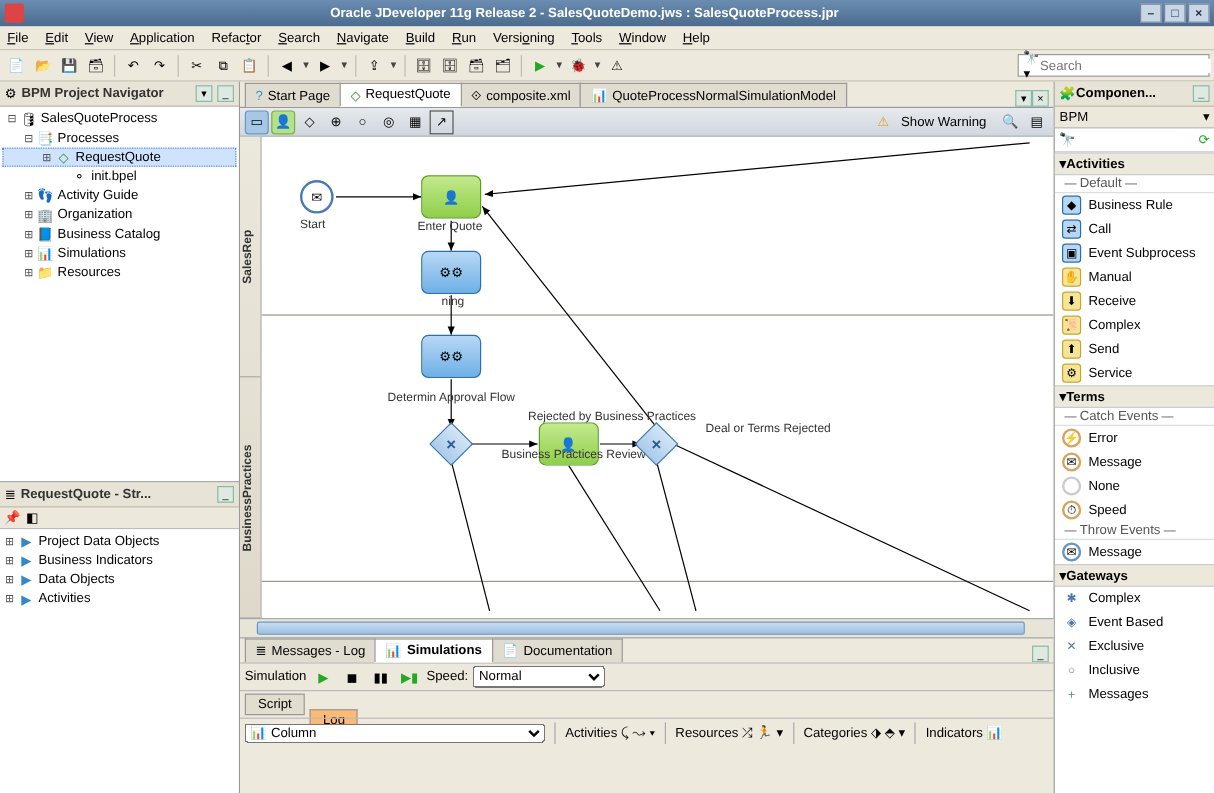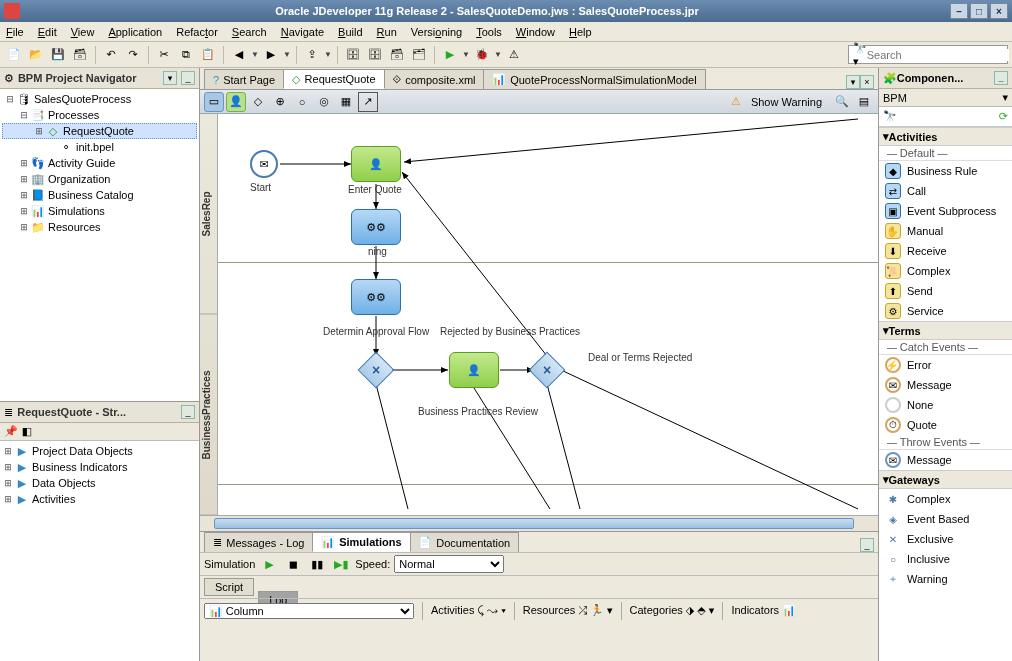--- a/index.html
+++ b/index.html
@@ -46,21 +46,21 @@
 .gateway span { transform: rotate(-45deg); font-weight: bold; color: #2a5d93; font-size: 14px; }
 .node-label { position: absolute; font-size: 10px; color: #333; white-space: nowrap; text-align: center; }
 .hscroll { height: 16px; background: #e8e5d8; border-top: 1px solid #aaa; position: relative; }
 .hscroll .thumb { position: absolute; left: 14px; top: 2px; height: 11px; width: 640px; background: linear-gradient(#c8dcf1,#9cc0e2); border: 1px solid #6a95c2; border-radius: 2px; }
 .bottom-panel { height: 130px; border-top: 1px solid #999; display: flex; flex-direction: column; background: #ede9dd; }
 .bottom-tabs { height: 20px; display: flex; align-items: flex-end; padding: 2px 4px 0; gap: 0; }
 .simrow { height: 24px; display: flex; align-items: center; padding: 0 4px; gap: 4px; border-top: 1px solid #bbb; border-bottom: 1px solid #bbb; background: #ece8db; }
 .simrow select, .simrow input { height: 18px; font-size: 11px; }
 .chartrow { height: 22px; display: flex; align-items: center; padding: 0 4px; gap: 4px; }
 .chart-tab { padding: 2px 10px; background: #e1ddcf; border: 1px solid #999; }
-.chart-tab.active { background: #a3a3a3; border-bottom: 1px solid #f5f2e7; margin-top: 25px; }
+.chart-tab.active { background: #fdba74; border-bottom: 1px solid #f5f2e7; margin-top: 25px; }
 .selrow { height: 24px; display: flex; align-items: center; padding: 0 4px; gap: 4px; border-top: 1px solid #bbb; }
 .right { width: 134px; border-left: 1px solid #999; display: flex; flex-direction: column; background: #fff; }
 .palette-header { height: 21px; background: #e7e3d6; border-bottom: 1px solid #b6b19e; display: flex; align-items: center; padding: 0 4px; font-weight: bold; }
 .palette-sub { height: 18px; background: #ece8db; border-bottom: 1px solid #bbb; padding: 0 4px; display: flex; align-items: center; }
 .palette-search { height: 20px; display: flex; align-items: center; padding: 0 4px; border-bottom: 1px solid #ccc; }
 .palette-section { padding: 2px 4px; background: #ece8db; border-top: 1px solid #ccc; border-bottom: 1px solid #ccc; font-weight: bold; display: flex; align-items: center; }
 .palette-sub2 { padding: 1px 8px; color: #555; font-size: 10px; border-bottom: 1px solid #ddd; }
 .pitem { display: flex; align-items: center; padding: 2px 6px; gap: 6px; }
 .pi { width: 16px; height: 16px; border-radius: 3px; display: flex; align-items: center; justify-content: center; font-size: 10px; }
 svg.conn { position: absolute; top: 0; left: 0; pointer-events: none; }
@@ -301,27 +301,27 @@
         <div class="node-label" style="left:150px;top:132px">ning</div>
 
         <div class="node task blue" style="left:133px;top:165px">⚙⚙</div>
         <div class="node-label" style="left:105px;top:212px">Determin Approval Flow</div>
 
         <div class="node gateway" style="left:145px;top:243px">
             <span>×</span>
           </div>
 
         <div class="node task green" style="left:231px;top:238px">👤</div>
-        <div class="node-label" style="left:200px;top:292px">Business Practices Review</div>
+        <div class="node-label" style="left:200px;top:260px">Business Practices Review</div>
 
         <div class="node gateway" style="left:316px;top:243px">
             <span>×</span>
           </div>
 
-        <div class="node-label" style="left:222px;top:212px">Rejected by Business Practices</div>
+        <div class="node-label" style="left:222px;top:228px">Rejected by Business Practices</div>
         <div class="node-label" style="left:370px;top:238px">Deal or Terms Rejected</div>
       </div>
     </div>
     <div class="hscroll">
         <div class="thumb"></div>
       </div>
 
     <div class="bottom-panel">
       <div class="bottom-tabs">
         <div class="tab">
@@ -346,21 +346,21 @@
         <div class="tbtn">▮▮</div>
         <div class="tbtn" style="color:#2a2">▶▮</div>
         <span>Speed:</span>
         <select style="width:110px"><option>Normal</option></select>
       </div>
       <div class="chartrow">
         <div class="chart-tab">Script</div>
         <div class="chart-tab active">Log</div>
       </div>
       <div class="selrow">
-        <select style="width:210px"><option>📊 Column</option></select>
+        <select style="width:250px"><option>📊 Column</option></select>
         <span style="border-left:1px solid #aaa;height:18px;margin:0 4px"></span>
         <span><span>Activities</span> ⤹ ↝ ▾</span>
         <span style="border-left:1px solid #aaa;height:18px;margin:0 4px"></span>
         <span><span>Resources</span> ⤮ 🏃 ▾</span>
         <span style="border-left:1px solid #aaa;height:18px;margin:0 4px"></span>
         <span><span>Categories</span> ⬗ ⬘ ▾</span>
         <span style="border-left:1px solid #aaa;height:18px;margin:0 4px"></span>
         <span><span>Indicators</span> 📊</span>
       </div>
     </div>
@@ -430,21 +430,21 @@
     <div class="pitem">
         <div class="pi" style="border:2px solid #d9a35b;border-radius:50%">✉</div>
         <span>Message</span>
       </div>
     <div class="pitem">
         <div class="pi" style="border:2px solid #ccc;border-radius:50%"></div>
         <span>None</span>
       </div>
     <div class="pitem">
         <div class="pi" style="border:2px solid #d9a35b;border-radius:50%">⏱</div>
-        <span>Quote</span>
+        <span>Speed</span>
       </div>
     <div class="palette-sub2">— <span>Throw Events</span> —</div>
     <div class="pitem">
         <div class="pi" style="border:2px solid #6a95c2;border-radius:50%">✉</div>
         <span>Message</span>
       </div>
 
     <div class="palette-section">
         <span>▾ </span>
         <span>Gateways</span>
@@ -460,16 +460,16 @@
     <div class="pitem">
         <div class="pi" style="color:#4879b0">✕</div>
         <span>Exclusive</span>
       </div>
     <div class="pitem">
         <div class="pi" style="color:#4879b0">○</div>
         <span>Inclusive</span>
       </div>
     <div class="pitem">
         <div class="pi" style="color:#4879b0">＋</div>
-        <span>Warning</span>
+        <span>Messages</span>
       </div>
   </div>
 </div>
 
 </body></html>

